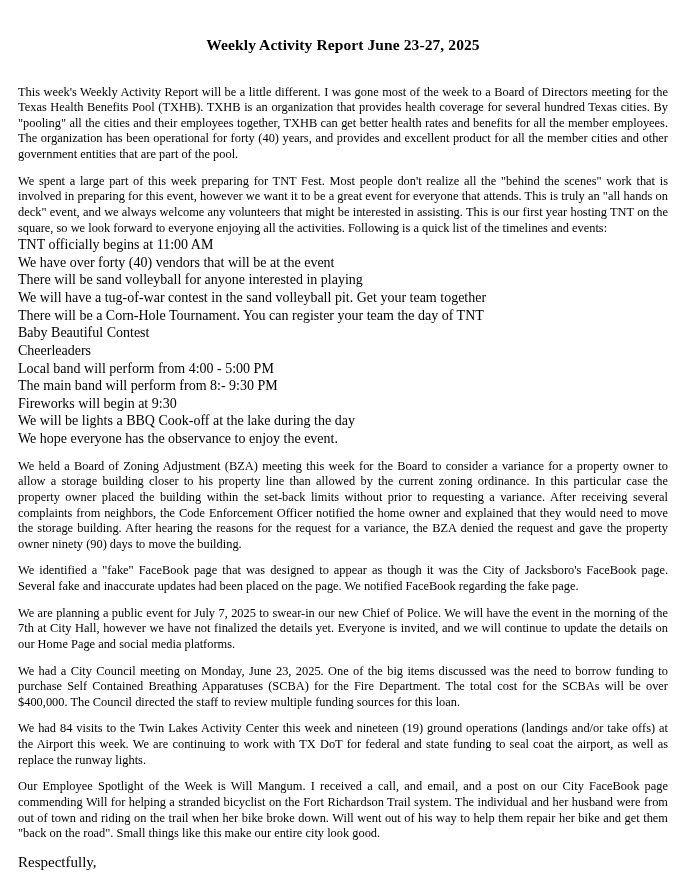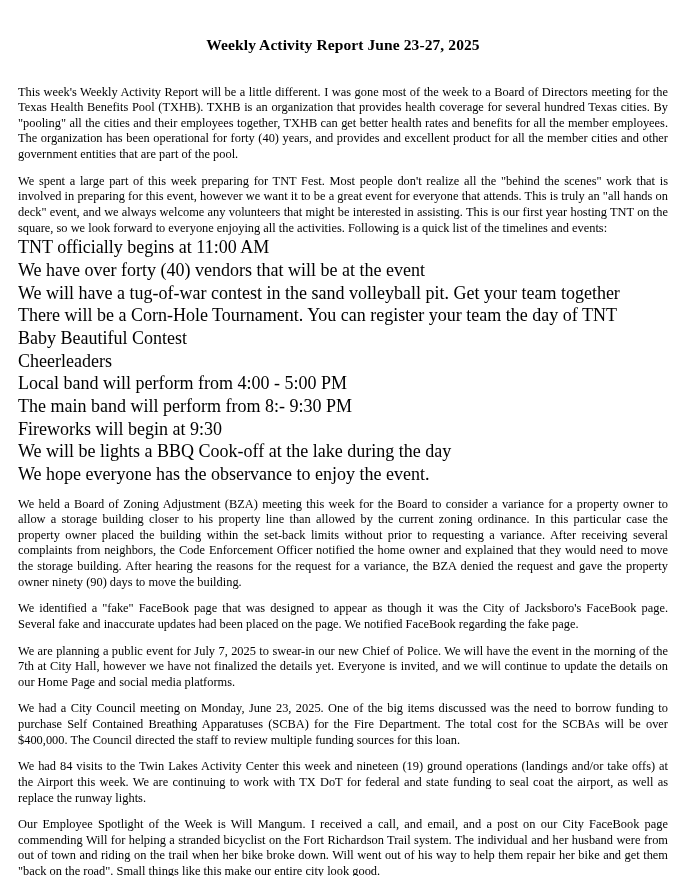--- a/index.html
+++ b/index.html
@@ -35,21 +35,21 @@
     text-align: justify;
     margin: 0 0 11px 0;
   }
   .para.last-of-group {
     margin-bottom: 0;
   }
   .list-block {
     margin: 0 0 11px 0;
   }
   .list-line {
-    font-size: 18px;
+    font-size: 14px;
     line-height: 1.26;
     margin: 0;
     white-space: nowrap;
   }
   .sig-block {
     margin-top: 11px;
   }
   .sig-line {
     font-size: 15px;
     line-height: 1.3;
@@ -64,20 +64,21 @@
 
   <h1 class="doc-title">Weekly Activity Report June 23-27, 2025</h1>
 
   <p class="para">This week's Weekly Activity Report will be a little different.  I was gone most of the week to a Board of Directors meeting for the Texas Health Benefits Pool (TXHB).  TXHB is an organization that provides health coverage for several hundred Texas cities.  By "pooling" all the cities and their employees together, TXHB can get better health rates and benefits for all the member employees.  The organization has been operational for forty (40) years, and provides and excellent product for all the member cities and other government entities that are part of the pool.</p>
 
   <p class="para last-of-group">We spent a large part of this week preparing for TNT Fest.  Most people don't realize all the "behind the scenes" work that is involved in preparing for this event, however we want it to be a great event for everyone that attends.  This is truly an "all hands on deck" event, and we always welcome any volunteers that might be interested in assisting.  This is our first year hosting TNT on the square, so we look forward to everyone enjoying all the activities.  Following is a quick list of the timelines and events:</p>
 
   <div class="list-block">
     <p class="list-line">TNT officially begins at 11:00 AM</p>
     <p class="list-line">We have over forty (40) vendors that will be at the event</p>
+    <p class="list-line">There will be sand volleyball for anyone interested in playing</p>
     <p class="list-line">We will have a tug-of-war contest in the sand volleyball pit.  Get your team together</p>
     <p class="list-line">There will be a Corn-Hole Tournament.  You can register your team the day of TNT</p>
     <p class="list-line">Baby Beautiful Contest</p>
     <p class="list-line">Cheerleaders</p>
     <p class="list-line">Local band will perform from 4:00 - 5:00 PM</p>
     <p class="list-line">The main band will perform from 8:- 9:30 PM</p>
     <p class="list-line">Fireworks will begin at 9:30</p>
     <p class="list-line">We will be lights a BBQ Cook-off at the lake during the day</p>
     <p class="list-line">We hope everyone has the observance to enjoy the event.</p>
   </div>

